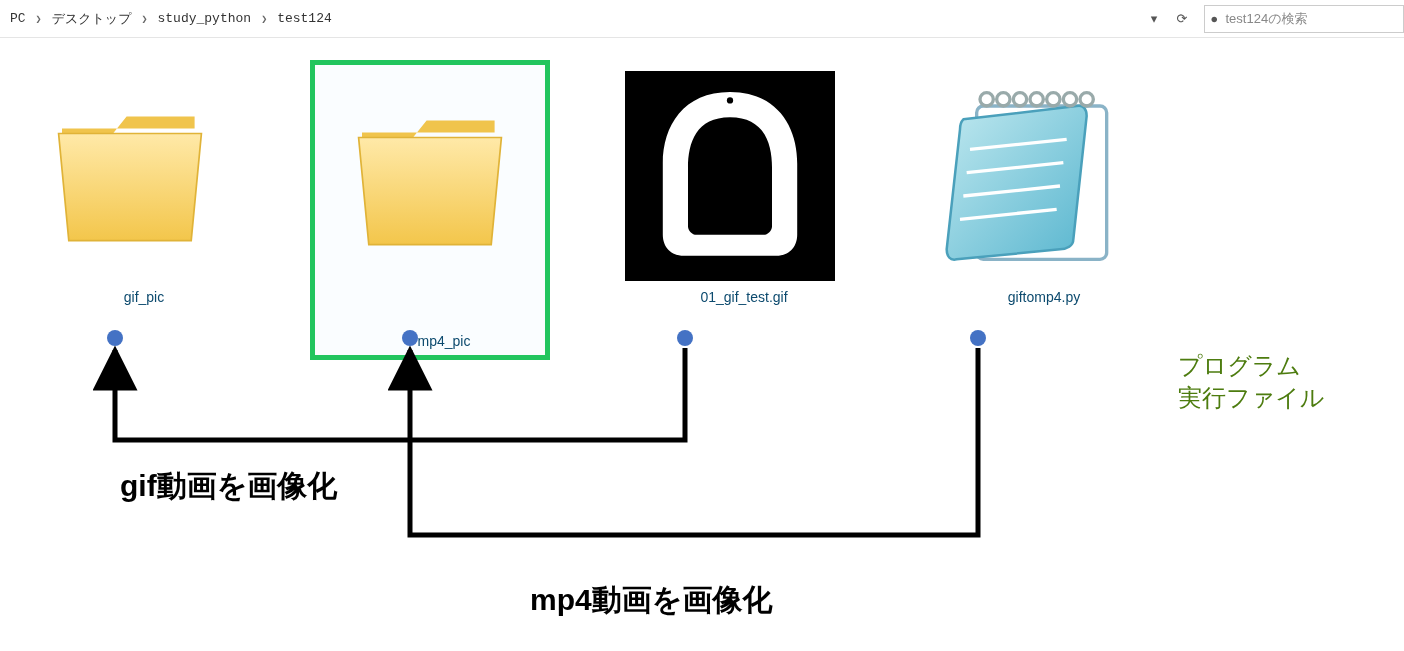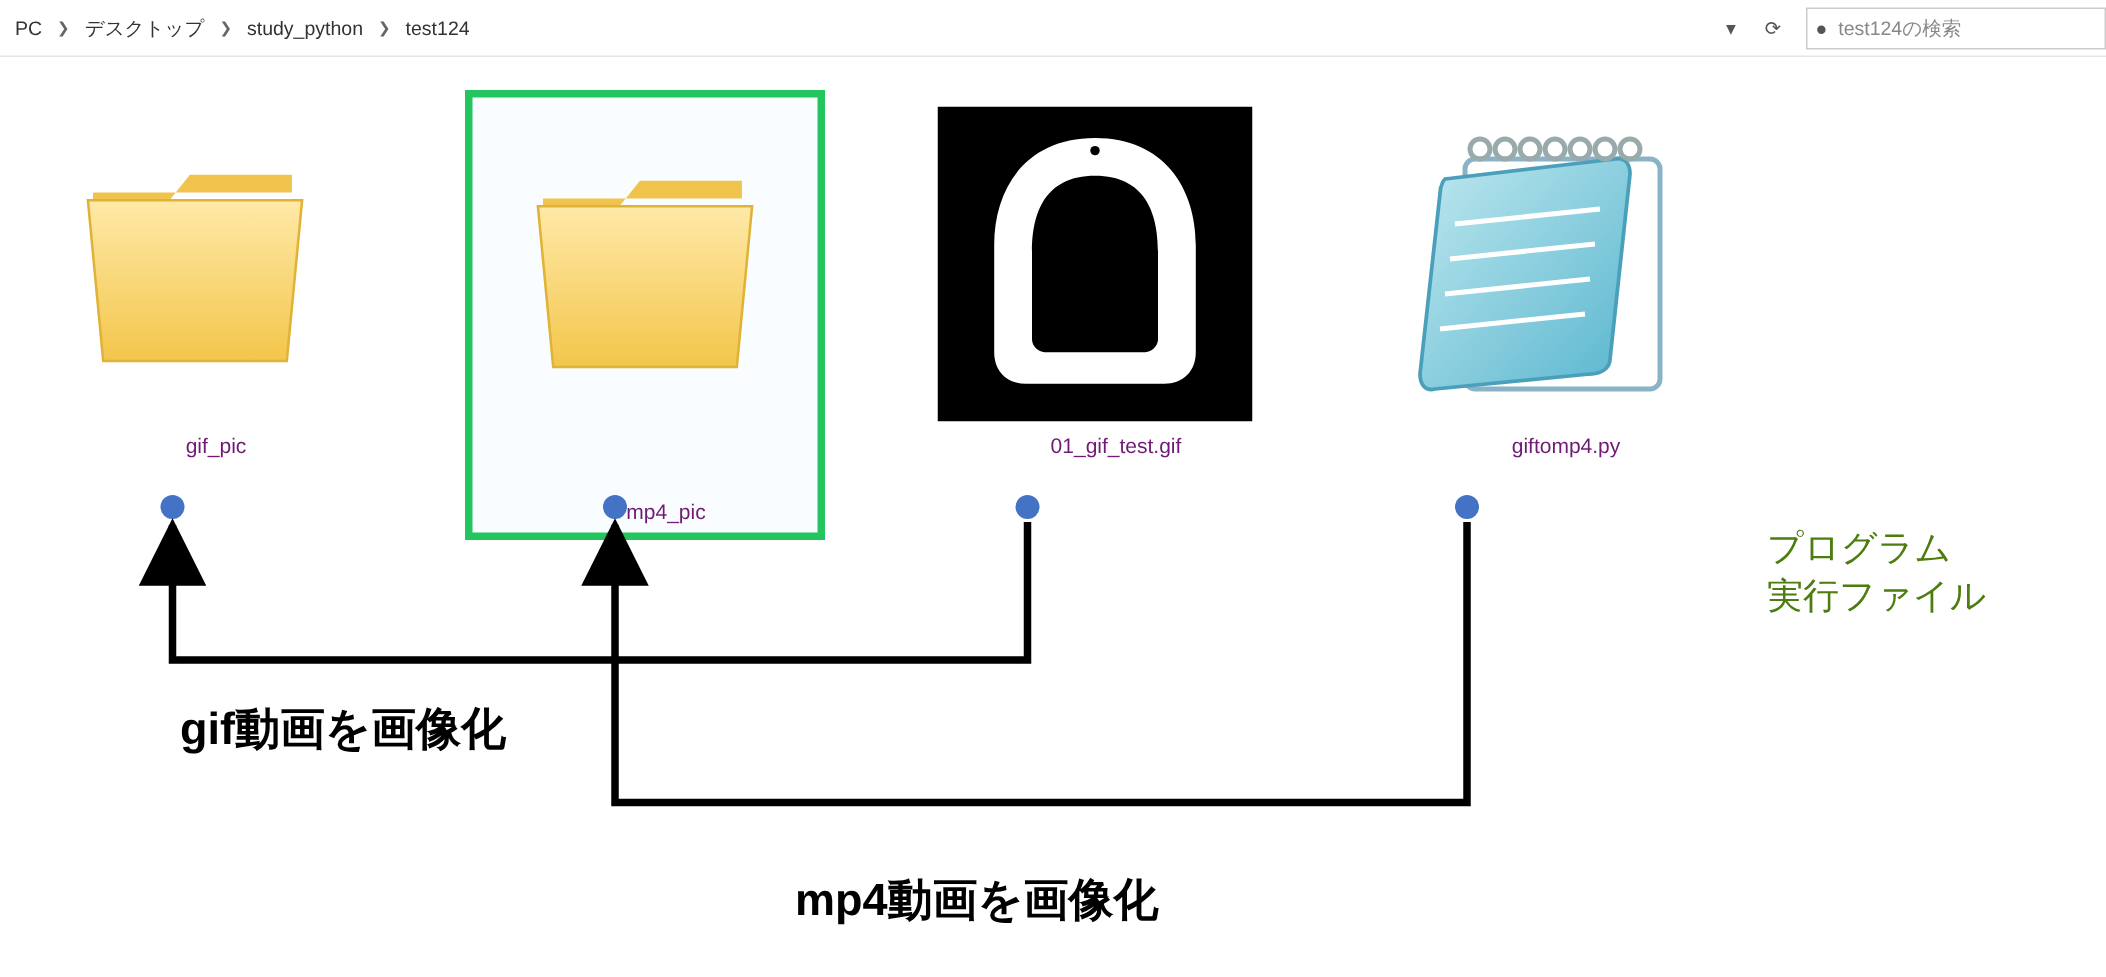--- a/index.html
+++ b/index.html
@@ -22,20 +22,21 @@
     align-items: center;
     background: #fff;
   }
   .breadcrumb {
     display: flex;
     align-items: center;
     gap: 4px;
     padding-left: 6px;
     color: #333;
     flex: 1;
+    font-family: Liberation Mono, monospace;
   }
   .crumb { padding: 2px 4px; cursor: default; }
   .chev { color: #666; font-size: 10px; padding: 0 2px; }
   .addr-right {
     display: flex;
     align-items: center;
     margin-right: 8px;
     gap: 0;
   }
   .bc-dd, .bc-refresh {
@@ -76,21 +77,21 @@
     border: 5px solid #22c55e;
     background: #e5f3ff33;
     gap: 40px;
   }
   .item .thumb {
     width: 210px; height: 210px;
     display:flex; align-items:center; justify-content:center;
   }
   .item .label {
     margin-top: 8px;
-    color: #701a75;
+    color: #0c4a6e;
     font-size: 14px;
     margin-left: 28px;
   }
   
   .dot {
     width: 16px; height: 16px;
     background: #4472c4;
     border-radius: 50%;
     position: absolute;
   }

